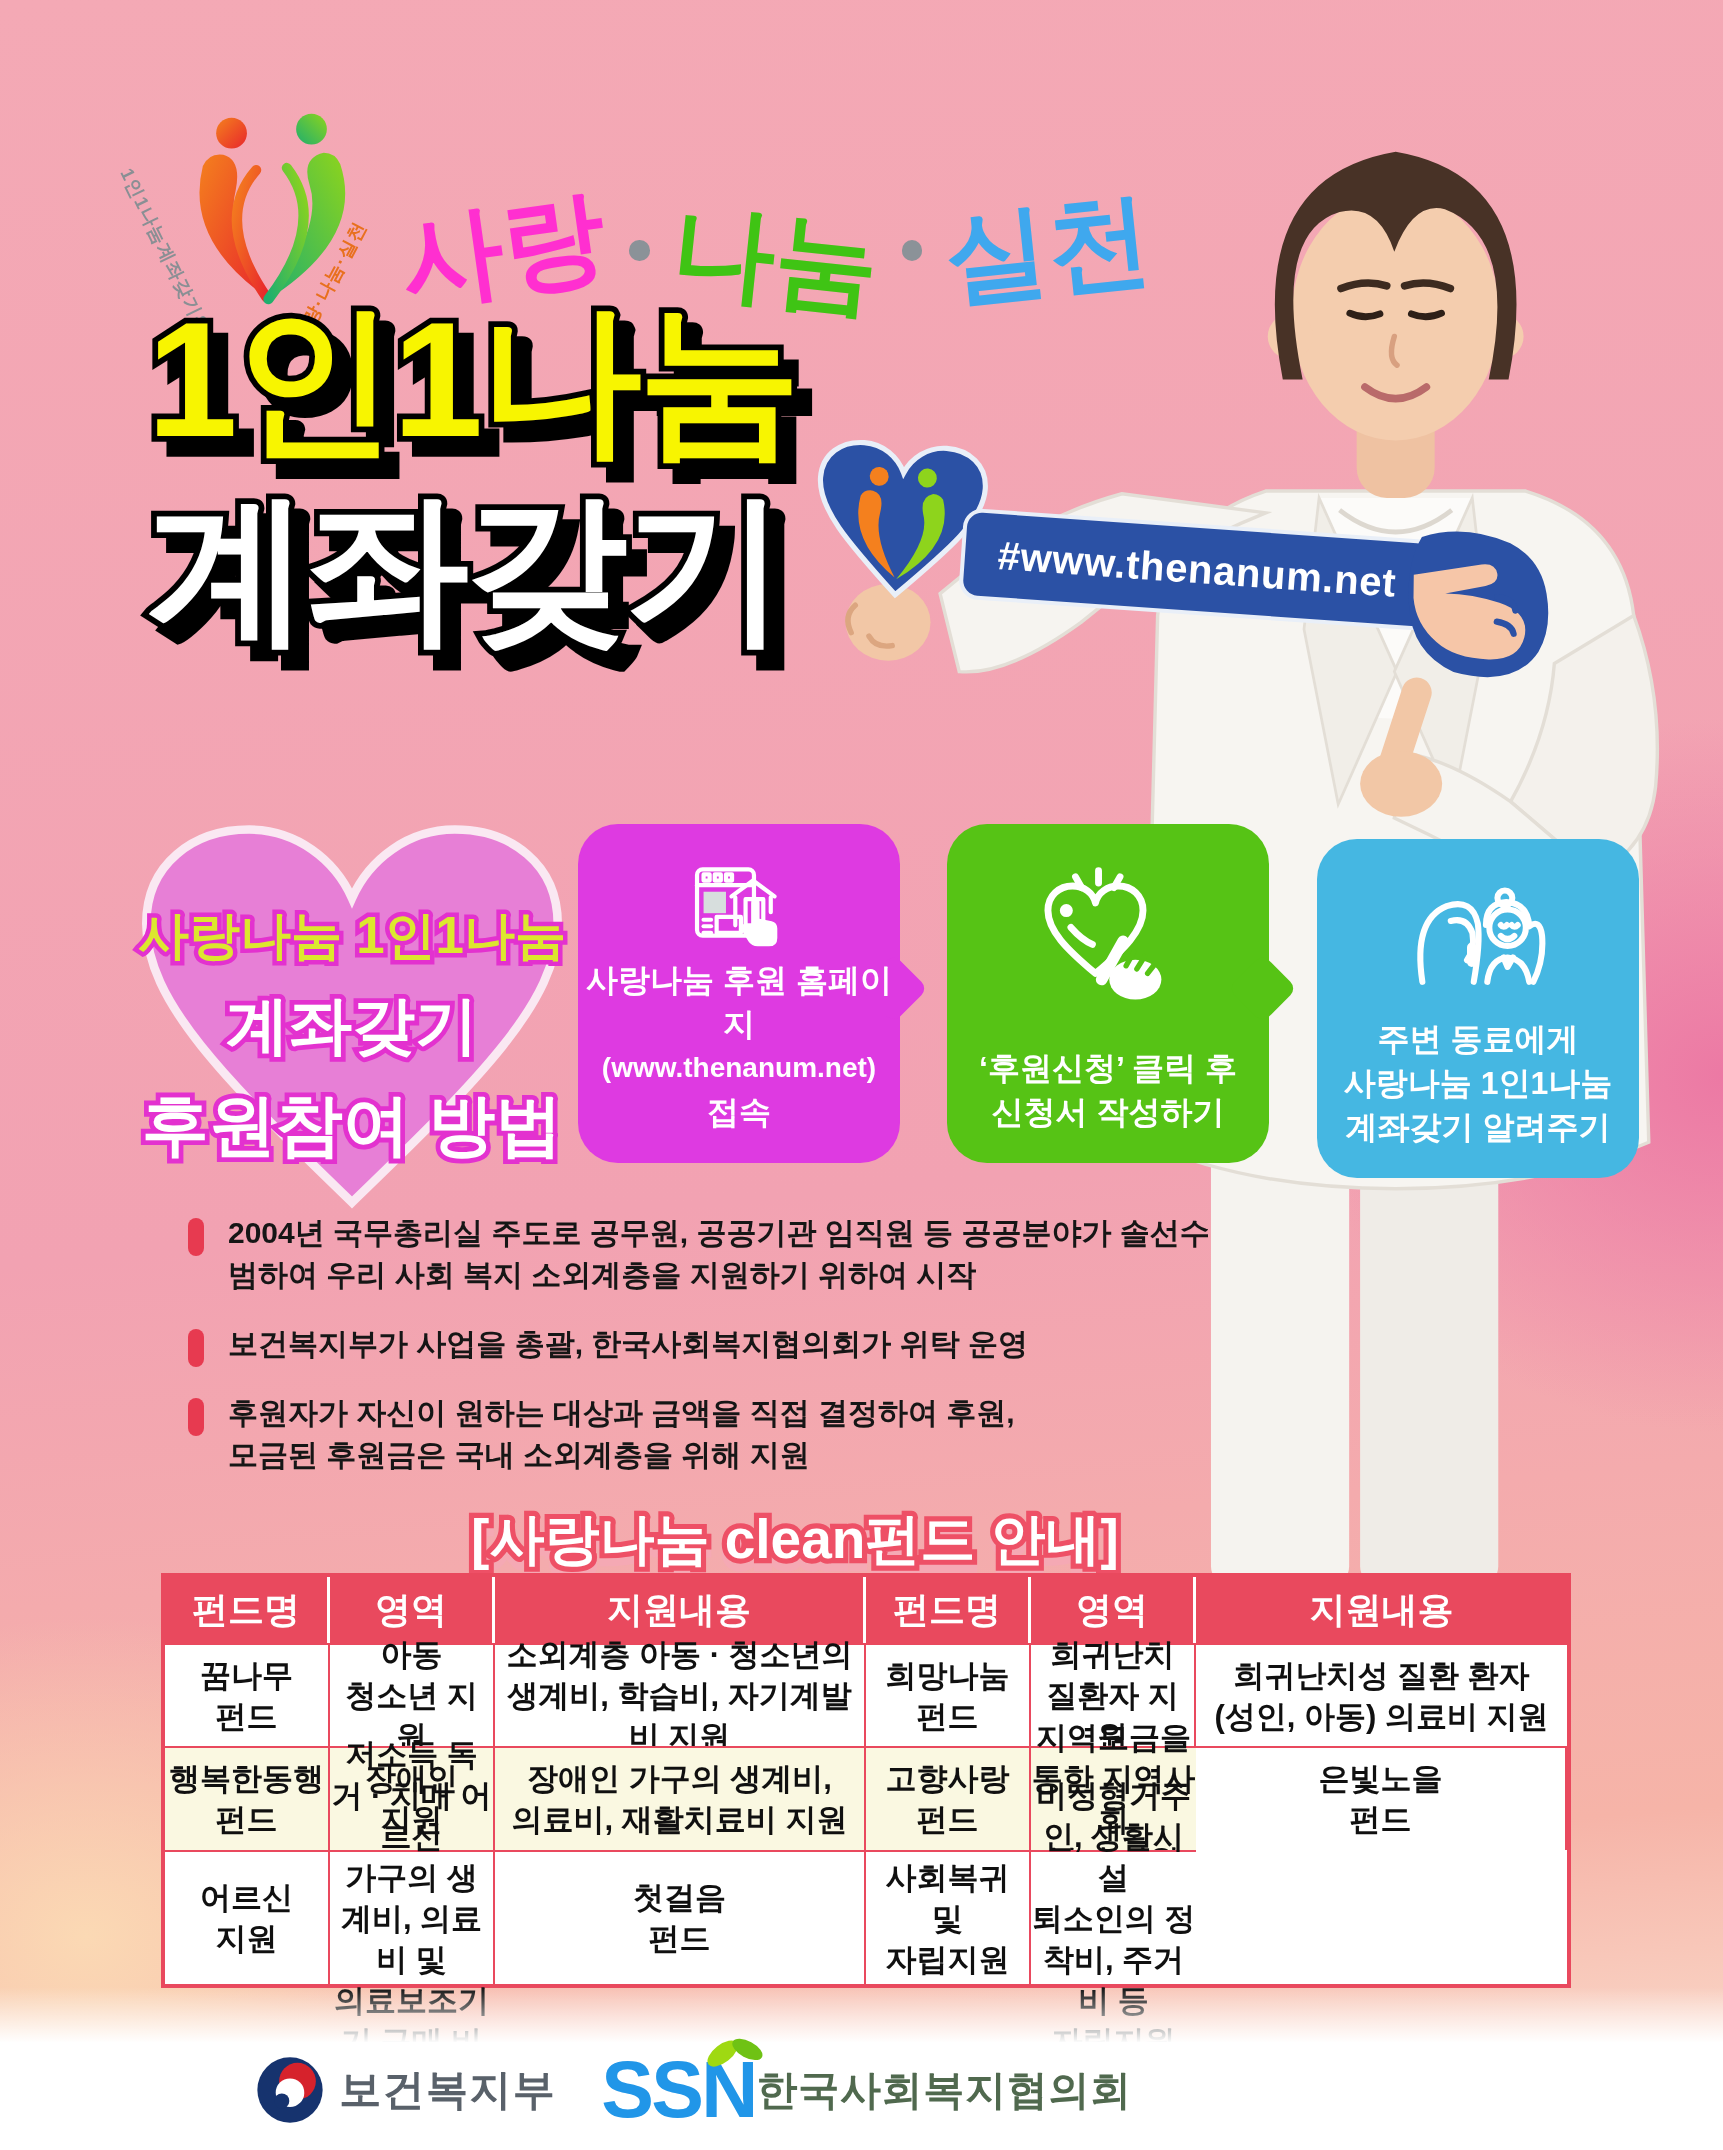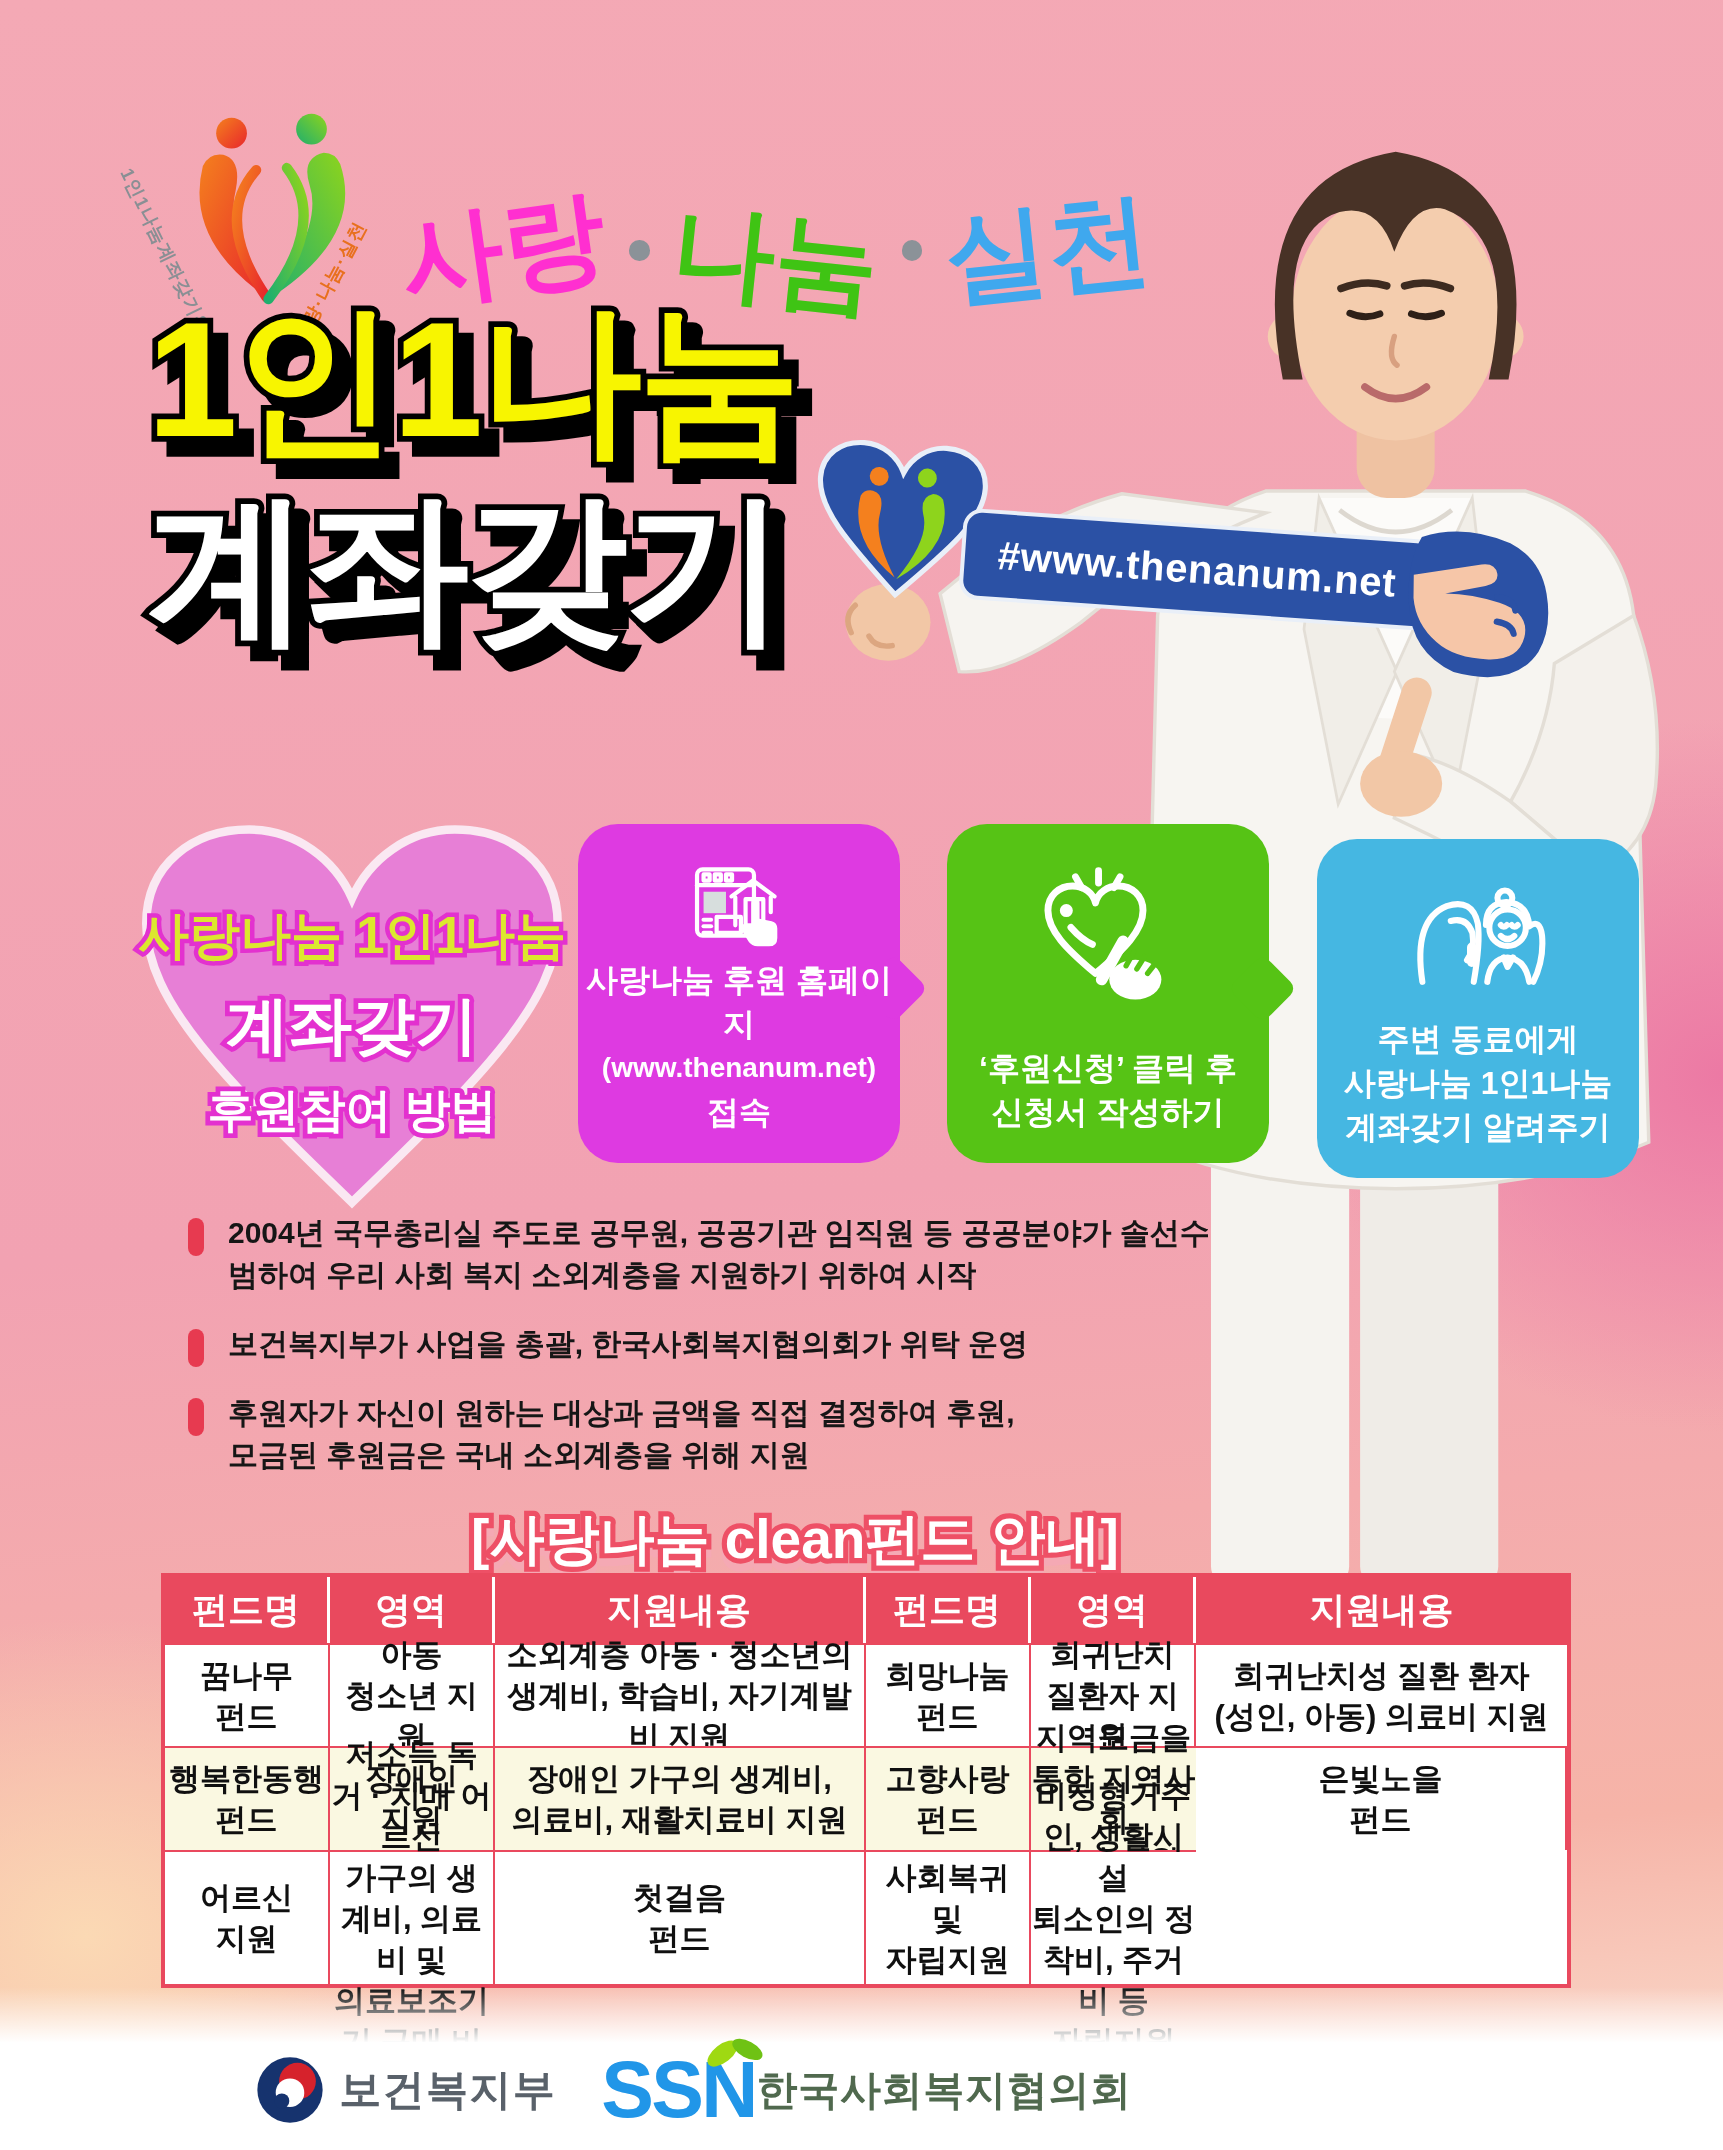--- a/index.html
+++ b/index.html
@@ -50,21 +50,21 @@
   .sign-banner{left:149px;top:66px;width:465px;height:83px;background:#2b51a5;border:4.1px solid #e9eff8;
     border-radius:19px;display:flex;align-items:center;justify-content:center;
     color:#fff;font-size:40px;font-weight:900;letter-spacing:0.7px;}
   .sign-hand{left:587px;top:36px;width:157px;height:171px;}
   
   .heart-bubble{left:133px;top:821px;width:438px;height:390px;z-index:4;}
   .hb-text{left:0;top:0;width:100%;text-align:center;}
   .hb-line{display:block;font-weight:900;--sc:#e331cf;}
   .hb1{margin-top:81px;font-size:51px;color:#dce72e;--sw:9px;}
   .hb2{margin-top:12.3px;font-size:63px;color:#fff;--sw:9.6px;}
-  .hb3{margin-top:11px;font-size:46px;color:#fff;--sw:9.6px;}
+  .hb3{margin-top:11px;font-size:67px;color:#fff;--sw:9.6px;}
   
   .step{top:824px;width:322px;height:339px;border-radius:40px;z-index:6;
     display:flex;flex-direction:column;align-items:center;}
   .step .tail{position:absolute;right:-18px;top:140px;width:49px;height:49px;border-radius:9.6px;
     transform:rotate(45deg);z-index:-1;}
   .s1{left:578px;background:#de3ae1;}
   .s1 .tail{background:#de3ae1;}
   .s2{left:947px;background:#56c315;}
   .s2 .tail{background:#56c315;}
   .s3{left:1317px;background:#45b7e2;margin-top:15px;}

